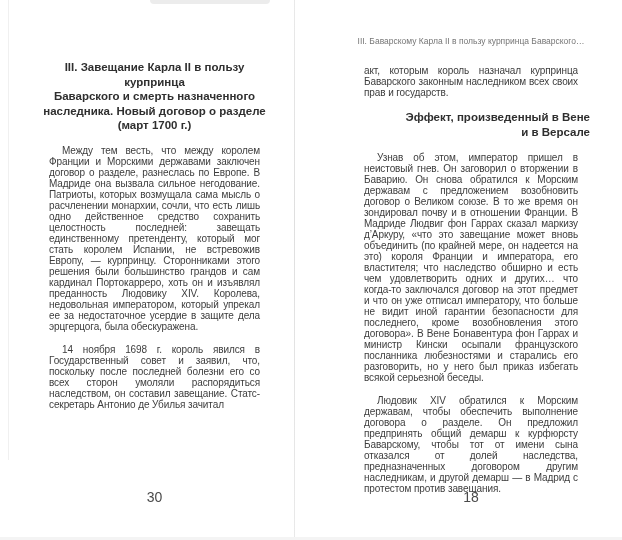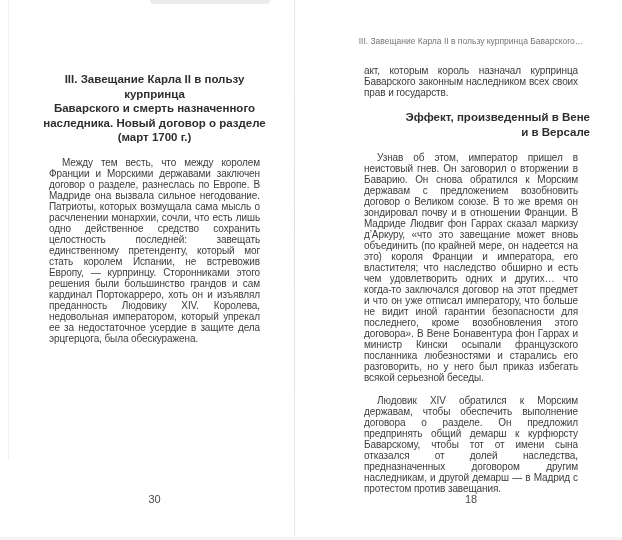--- a/index.html
+++ b/index.html
@@ -37,21 +37,21 @@
     left: 150px; top: 0;
     width: 120px; height: 4px;
     background: #ececec;
     border-radius: 0 0 4px 4px;
   }
   .page {
     position: absolute;
     top: 0; height: 540px;
     box-sizing: border-box;
   }
-  .page-left  { left: 0;   width: 294px; padding: 12px 22px 0 37px; }
+  .page-left  { left: 0;   width: 294px; padding: 0 22px 0 37px; }
   .page-right { left: 294px; width: 328px; padding: 0 32px 0 58px; }
 
   .chapter-heading {
     margin: 60px 0 0 0;
     font-size: 11.5px;
     line-height: 14.5px;
     font-weight: bold;
     text-align: center;
     color: #2f2f2f;
     white-space: pre-line;
@@ -80,48 +80,49 @@
     line-height: 11px;
     text-align: justify;
     color: #3d3d3d;
     letter-spacing: -0.1px;
   }
   .body-par.indent { text-indent: 13px; }
   .page-right .continuation { margin-top: 19px; }
   .page-number {
     position: absolute;
     bottom: 35px;
-    font-size: 11px;
+    font-size: 14px;
     color: #4a4a4a;
     text-align: center;
   }
   .page-left  .page-number { left: 37px;  width: 235px; }
   .page-right .page-number { left: 58px;  width: 238px; }
 </style>
 </head>
 <body>
 
 <div class="spread">
 
   <div class="smudge-top"></div>
   <div class="page-edge-left"></div>
 
   <div class="page page-left">
     <h2 class="chapter-heading">III. Завещание Карла II в пользу курпринца
 Баварского и смерть назначенного
 наследника. Новый договор о разделе
 (март 1700 г.)</h2>
     <p class="body-par indent">Между тем весть, что между королем Франции и Морскими державами заключен договор о разделе, разнеслась по Европе. В Мадриде она вызвала сильное негодование. Патриоты, которых возмущала сама мысль о расчленении монархии, сочли, что есть лишь одно действенное средство сохранить целостность последней: завещать единственному претенденту, который мог стать королем Испании, не встревожив Европу, — курпринцу. Сторонниками этого решения были большинство грандов и сам кардинал Портокарреро, хоть он и изъявлял преданность Людовику XIV. Королева, недовольная императором, который упрекал ее за недостаточное усердие в защите дела эрцгерцога, была обескуражена.</p>
+    <p class="body-par indent">14 ноября 1698 г. король явился в Государственный совет и заявил, что, поскольку после последней болезни его со всех сторон умоляли распорядиться наследством, он составил завещание. Статс-секретарь Антонио де Убилья зачитал</p>
     <div class="page-number">30</div>
   </div>
 
   <div class="gutter"></div>
 
   <div class="page page-right">
-    <div class="running-header">III. Завещание Карла II в пользу курпринца Баварского…</div>
+    <div class="running-header">III. Баварскому Карла II в пользу курпринца Баварского…</div>
     <p class="body-par continuation">акт, которым король назначал курпринца Баварского законным наследником всех своих прав и государств.</p>
     <h3 class="section-heading">Эффект, произведенный в Вене
 и в Версале</h3>
     <p class="body-par indent">Узнав об этом, император пришел в неистовый гнев. Он заговорил о вторжении в Баварию. Он снова обратился к Морским державам с предложением возобновить договор о Великом союзе. В то же время он зондировал почву и в отношении Франции. В Мадриде Людвиг фон Гаррах сказал маркизу д’Аркуру, «что это завещание может вновь объединить (по крайней мере, он надеется на это) короля Франции и императора, его властителя; что наследство обширно и есть чем удовлетворить одних и других… что когда-то заключался договор на этот предмет и что он уже отписал императору, что больше не видит иной гарантии безопасности для последнего, кроме возобновления этого договора». В Вене Бонавентура фон Гаррах и министр Кински осыпали французского посланника любезностями и старались его разговорить, но у него был приказ избегать всякой серьезной беседы.</p>
     <p class="body-par indent">Людовик XIV обратился к Морским державам, чтобы обеспечить выполнение договора о разделе. Он предложил предпринять общий демарш к курфюрсту Баварскому, чтобы тот от имени сына отказался от долей наследства, предназначенных договором другим наследникам, и другой демарш — в Мадрид с протестом против завещания.</p>
     <div class="page-number">18</div>
   </div>
 
   <div class="bottom-edge"></div>
 

